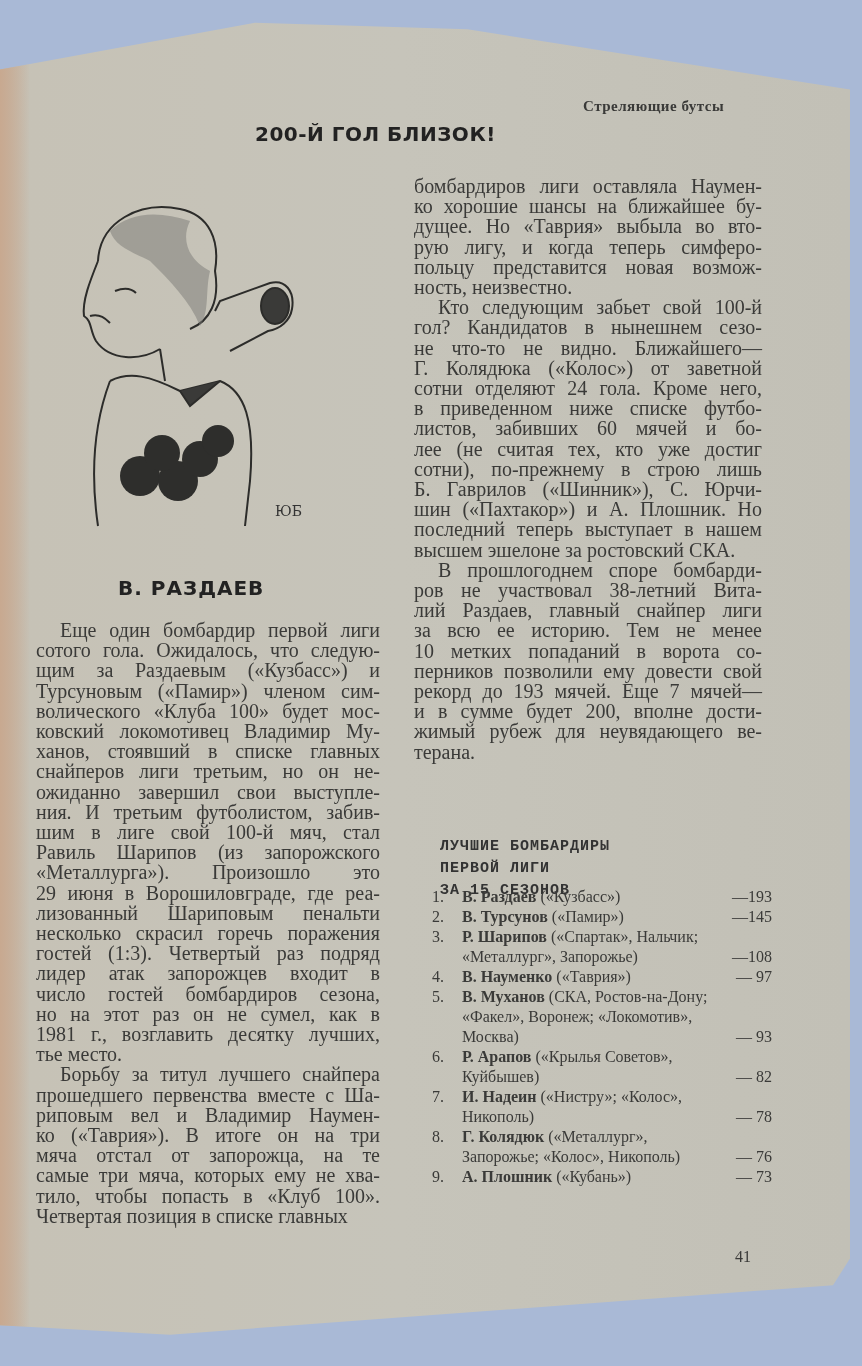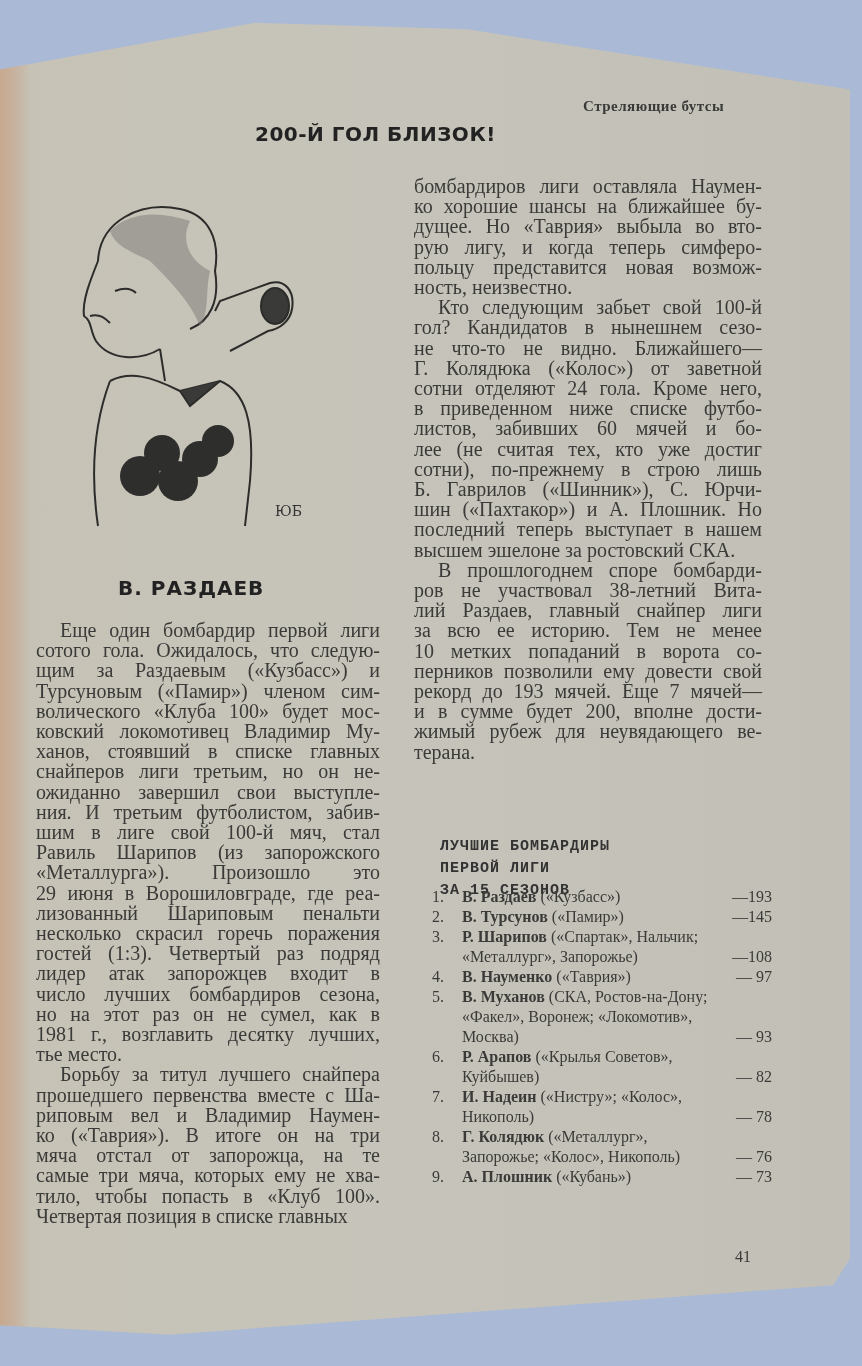--- a/index.html
+++ b/index.html
@@ -71,21 +71,21 @@
       <span class="line">ожиданно завершил свои выступле-</span>
       <span class="line">ния. И третьим футболистом, забив-</span>
       <span class="line">шим в лиге свой 100-й мяч, стал</span>
       <span class="line">Равиль Шарипов (из запорожского</span>
       <span class="line">«Металлурга»). Произошло это</span>
       <span class="line">29 июня в Ворошиловграде, где реа-</span>
       <span class="line">лизованный Шариповым пенальти</span>
       <span class="line">несколько скрасил горечь поражения</span>
       <span class="line">гостей (1:3). Четвертый раз подряд</span>
       <span class="line">лидер атак запорожцев входит в</span>
-      <span class="line">число лучших бомбардиров сезона,</span>
+      <span class="line">число гостей бомбардиров сезона,</span>
       <span class="line">но на этот раз он не сумел, как в</span>
       <span class="line">1981 г., возглавить десятку лучших,</span>
       <span class="line" style="text-align-last: left;">тье место.</span>
       <span class="line" style="text-indent: 24px;">Борьбу за титул лучшего снайпера</span>
       <span class="line">прошедшего первенства вместе с Ша-</span>
       <span class="line">риповым вел и Владимир Наумен-</span>
       <span class="line">ко («Таврия»). В итоге он на три</span>
       <span class="line">мяча отстал от запорожца, на те</span>
       <span class="line">самые три мяча, которых ему не хва-</span>
       <span class="line">тило, чтобы попасть в «Клуб 100».</span>

